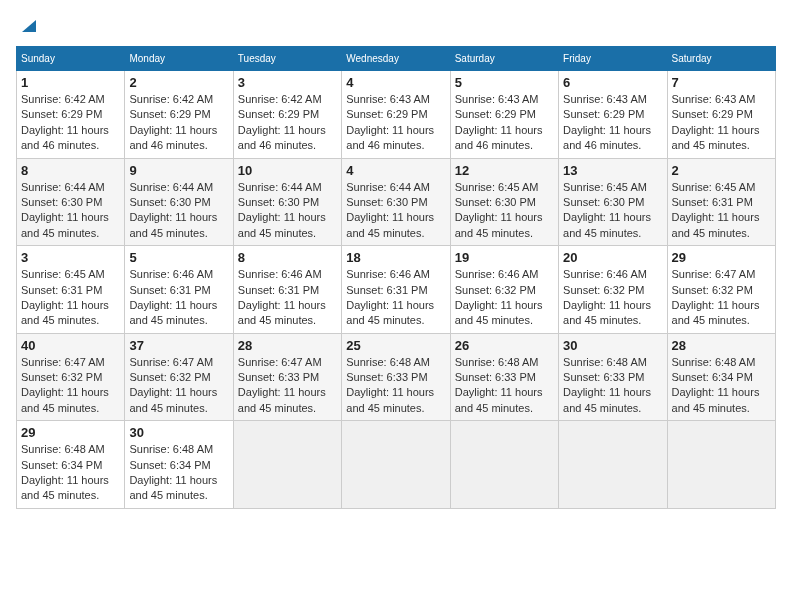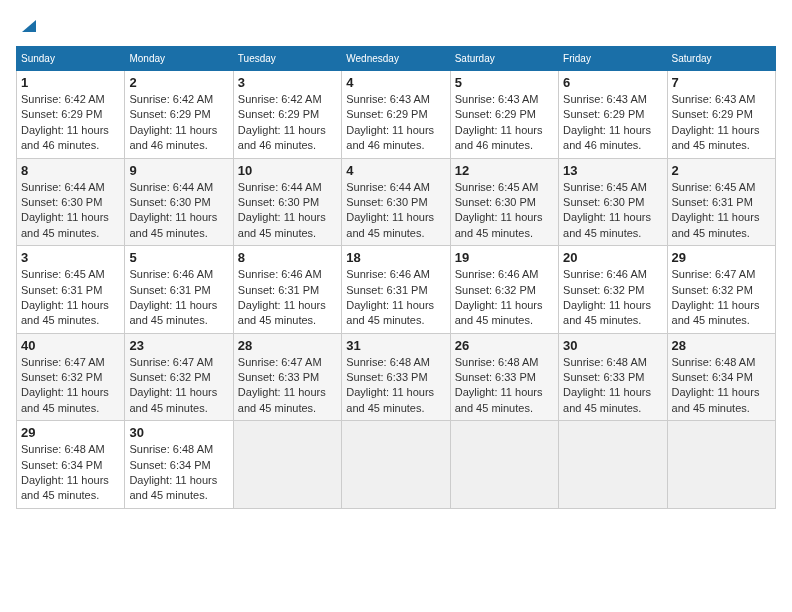--- a/index.html
+++ b/index.html
@@ -301,37 +301,37 @@
       <tr>
         <td>
         <span class="day-number">40</span>
         <div class="day-info">
           <span>Sunrise: 6:47 AM</span><br>
           <span>Sunset: 6:32 PM</span><br>
           <span>Daylight: 11 hours and 45 minutes.</span>
         </div>
       </td>
         <td>
-        <span class="day-number">23</span>
+        <span class="day-number">37</span>
         <div class="day-info">
           <span>Sunrise: 6:47 AM</span><br>
           <span>Sunset: 6:32 PM</span><br>
           <span>Daylight: 11 hours and 45 minutes.</span>
         </div>
       </td>
         <td>
         <span class="day-number">28</span>
         <div class="day-info">
           <span>Sunrise: 6:47 AM</span><br>
           <span>Sunset: 6:33 PM</span><br>
           <span>Daylight: 11 hours and 45 minutes.</span>
         </div>
       </td>
         <td>
-        <span class="day-number">31</span>
+        <span class="day-number">25</span>
         <div class="day-info">
           <span>Sunrise: 6:48 AM</span><br>
           <span>Sunset: 6:33 PM</span><br>
           <span>Daylight: 11 hours and 45 minutes.</span>
         </div>
       </td>
         <td>
         <span class="day-number">26</span>
         <div class="day-info">
           <span>Sunrise: 6:48 AM</span><br>

